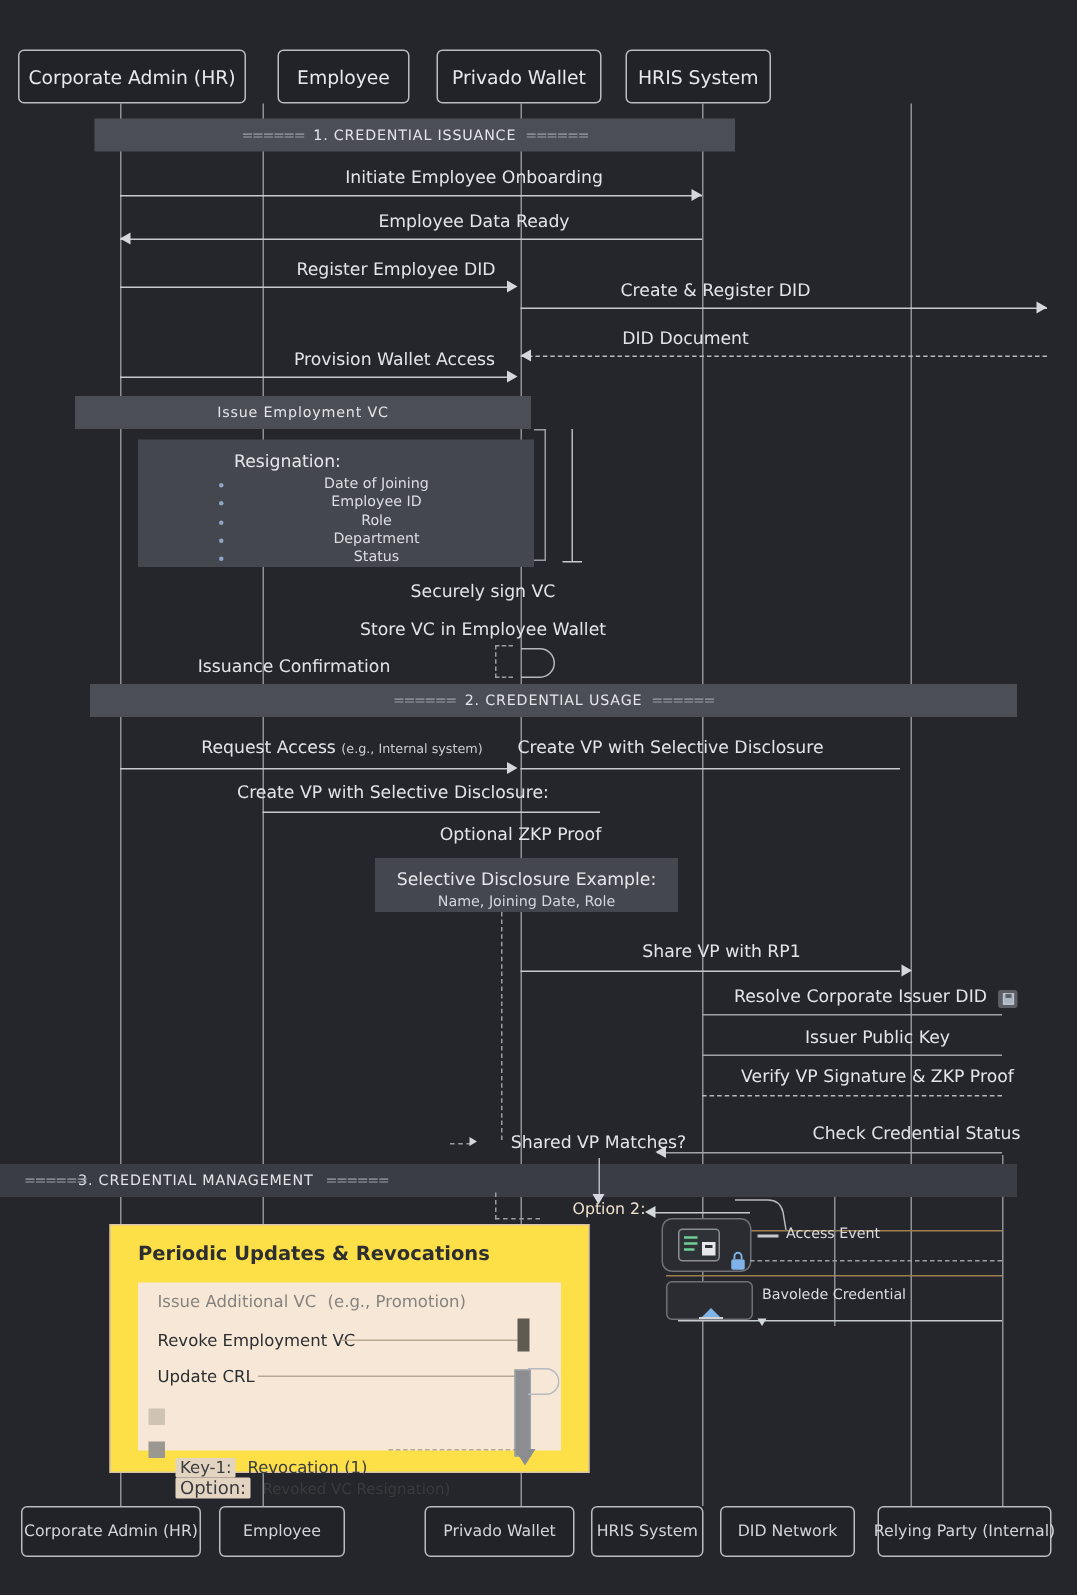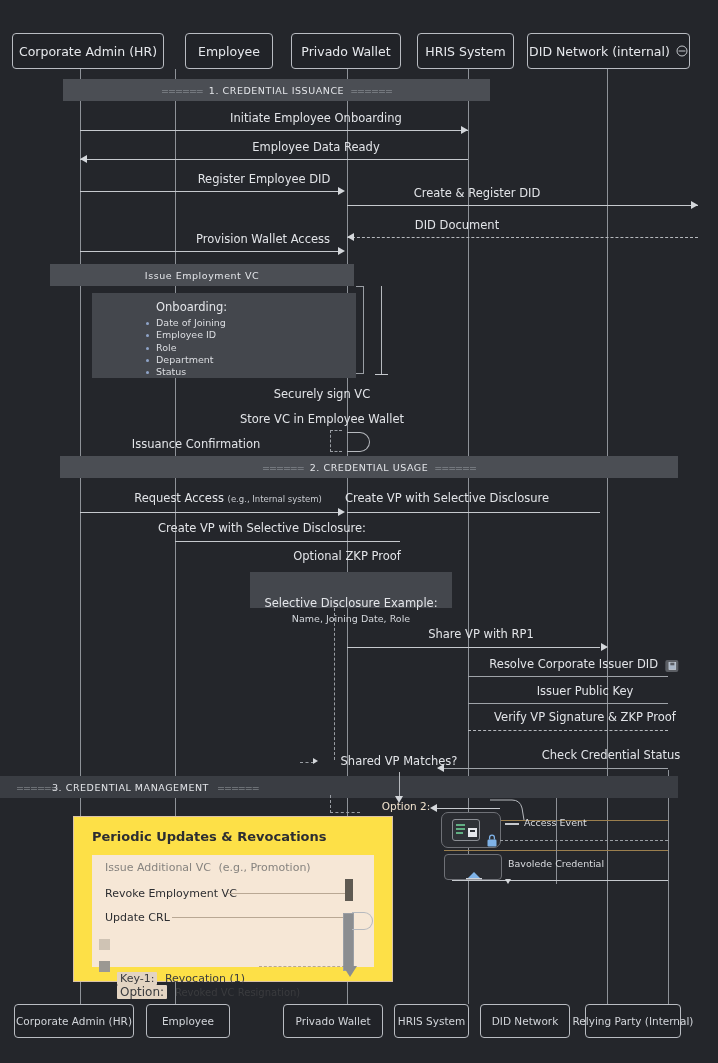--- a/index.html
+++ b/index.html
@@ -58,21 +58,21 @@
     border-top:7px solid #d4d7db;border-bottom:0;
   }
 
   
   .note{
     position:absolute;box-sizing:border-box;background:#44474d;
     color:#e4e6ea;padding:7px 10px;
   }
   .note .ntitle{font-size:11.5px;margin:0 0 3px 0;}
   .note ul{margin:0;padding:0 0 0 14px;list-style:none;}
-  .note li{font-size:9.5px;line-height:12.3px;position:relative;padding-left:10px;color:#dcdee2;}
+  .note li{font-size:9.5px;line-height:12.3px;position:relative;padding-left:10px;color:#dcdee2;text-align:center;}
   .note li::before{
     content:"";position:absolute;left:0;top:5px;width:3px;height:3px;border-radius:50%;
     background:#8fa4c8;
   }
   .note.center{text-align:center;}
   .note.center .ntitle{font-size:11.5px;}
   .note.center .nsub{font-size:9.5px;color:#d4d7dc;}
 
   
   .act{position:absolute;background:#6e7278;border:1px solid #9a9ea4;}
@@ -144,29 +144,20 @@
   </div>
 
   <div class="pbox top" style="left:291px;top:33px;width:110px;">
     <span>Privado Wallet</span>
   </div>
 
   <div class="pbox top" style="left:417px;top:33px;width:97px;">
     <span>HRIS System</span>
   </div>
 
-  <div class="pbox top" style="left:527px;top:33px;width:163px;">
-    <span>DID Network (internal)</span>
-    <span class="hdr-ic">
-      <svg width="12" height="12" viewBox="0 0 12 12">
-        <circle cx="6" cy="6" r="5" fill="none" stroke="#c3c6cb" stroke-width="1"></circle>
-        <line x1="2.6" y1="6" x2="9.4" y2="6" stroke="#c3c6cb" stroke-width="1"></line>
-      </svg>
-    </span>
-  </div>
 
   <div class="lifeline" style="left:80px;  top:69px; height:935px;"></div>
   <div class="lifeline" style="left:175px; top:69px; height:935px;"></div>
   <div class="lifeline" style="left:347px; top:69px; height:935px;"></div>
   <div class="lifeline" style="left:468px; top:69px; height:935px;"></div>
   <div class="lifeline" style="left:607px; top:69px; height:935px;"></div>
   <div class="lifeline" style="left:668px; top:770px; height:234px;"></div>
 
   <div class="band" style="left:63px;top:79px;width:427px;">
     <span class="dash">======</span>
@@ -208,21 +199,21 @@
     <span>Provision Wallet Access</span>
   </div>
   <div class="msg" style="left:80px;top:251px;width:262px;"></div>
   <div class="arrowhead right" style="left:338px;top:247px;"></div>
 
   <div class="band" style="left:50px;top:264px;width:304px;">
     <span>Issue Employment VC</span>
   </div>
 
   <div class="note" style="left:92px;top:293px;width:264px;height:85px;">
-    <div class="ntitle" style="padding-left:54px;">Onboarding:</div>
+    <div class="ntitle" style="padding-left:54px;">Resignation:</div>
     <ul style="padding-left:44px;">
       <li>Date of Joining</li>
       <li>Employee ID</li>
       <li>Role</li>
       <li>Department</li>
       <li>Status</li>
     </ul>
   </div>
 
   <div class="dashbox" style="left:356px;top:286px;width:8px;height:88px;border:1px solid #9a9ea4;border-left:none;"></div>
@@ -263,21 +254,21 @@
 
   <div class="mlabel" style="left:262px;top:521px;">
     <span>Create VP with Selective Disclosure:</span>
   </div>
   <div class="msg" style="left:175px;top:541px;width:225px;"></div>
 
   <div class="mlabel" style="left:347px;top:549px;">
     <span>Optional ZKP Proof</span>
   </div>
 
-  <div class="note center" style="left:250px;top:572px;width:202px;height:36px;padding-top:24px;">
+  <div class="note center" style="left:250px;top:572px;width:202px;height:36px;padding-top:7px;">
     <div class="ntitle">Selective Disclosure Example:</div>
     <div class="nsub">Name, Joining Date, Role</div>
   </div>
   <div class="vseg dash" style="left:334px;top:608px;height:152px;"></div>
 
   <div class="mlabel" style="left:481px;top:627px;">
     <span>Share VP with RP1</span>
   </div>
   <div class="msg" style="left:347px;top:647px;width:253px;"></div>
   <div class="arrowhead right" style="left:601px;top:643px;"></div>
@@ -420,17 +411,17 @@
   </div>
   <div class="pbox bot" style="left:283px;top:1004px;width:100px;">
     <span>Privado Wallet</span>
   </div>
   <div class="pbox bot" style="left:394px;top:1004px;width:75px;">
     <span>HRIS System</span>
   </div>
   <div class="pbox bot" style="left:480px;top:1004px;width:90px;">
     <span>DID Network</span>
   </div>
-  <div class="pbox bot" style="left:585px;top:1004px;width:96px;">
+  <div class="pbox bot" style="left:585px;top:1004px;width:116px;">
     <span>Relying Party (Internal)</span>
   </div>
 
 </div>
 
 </body></html>

